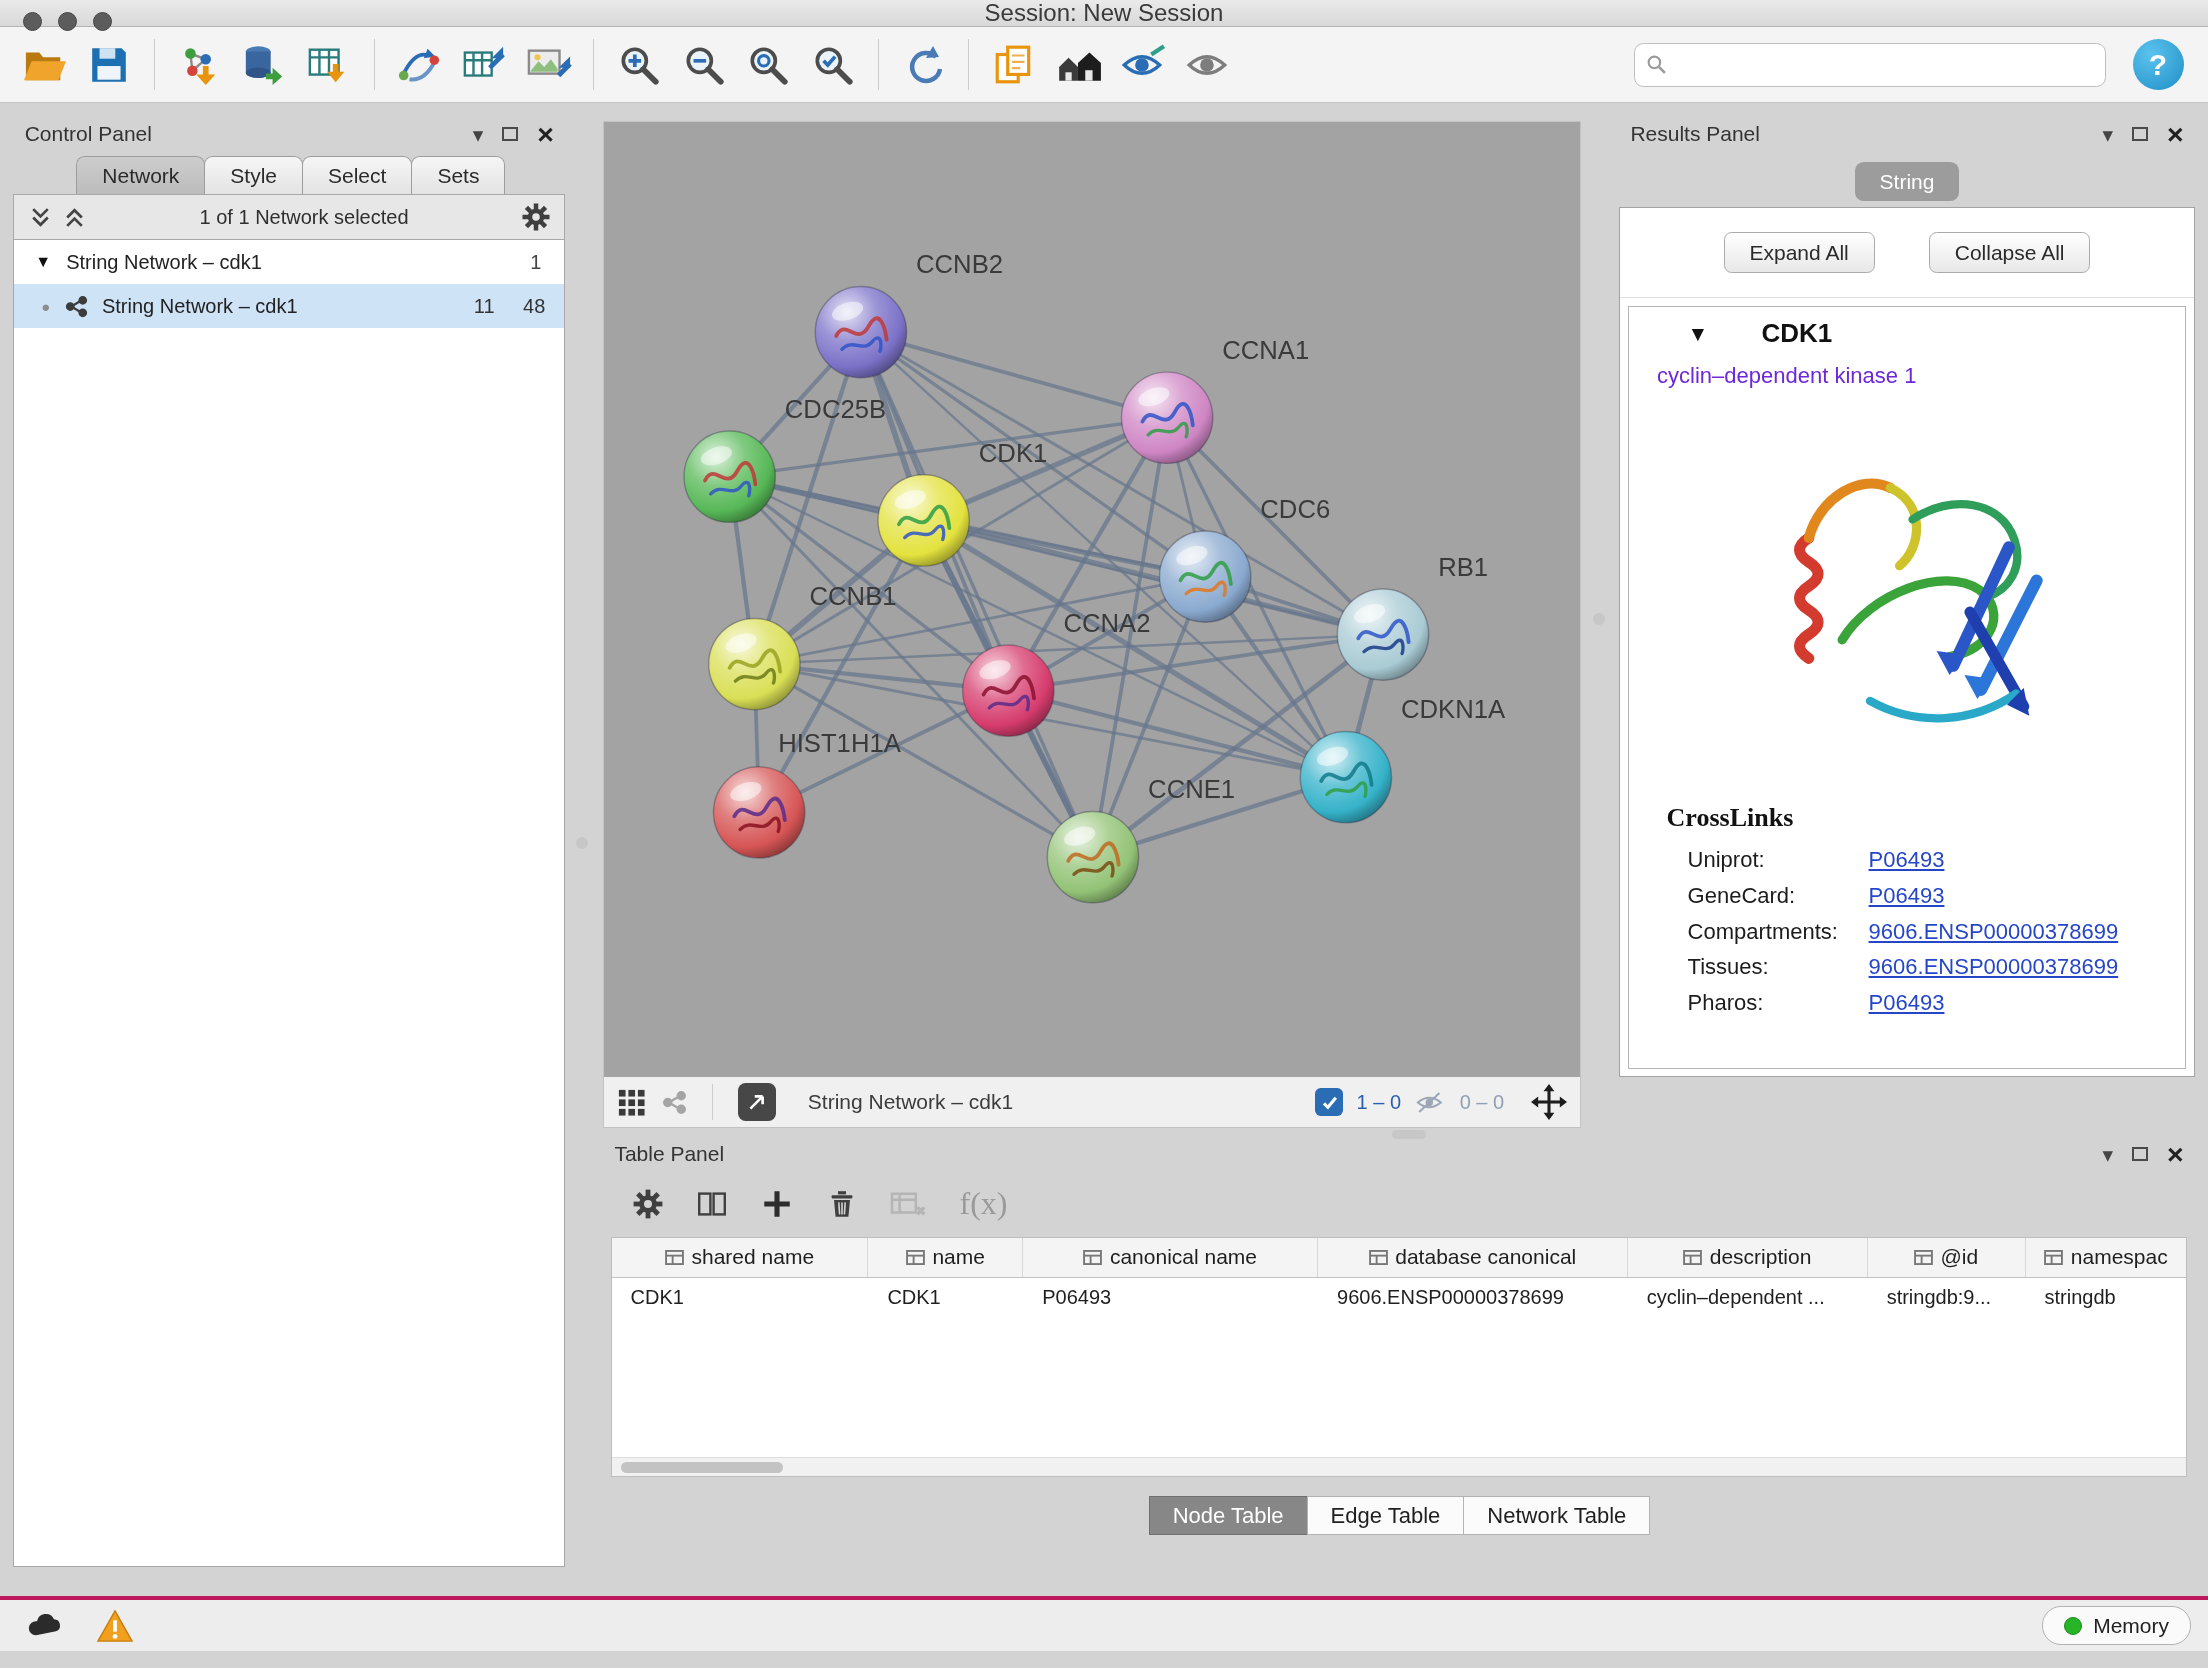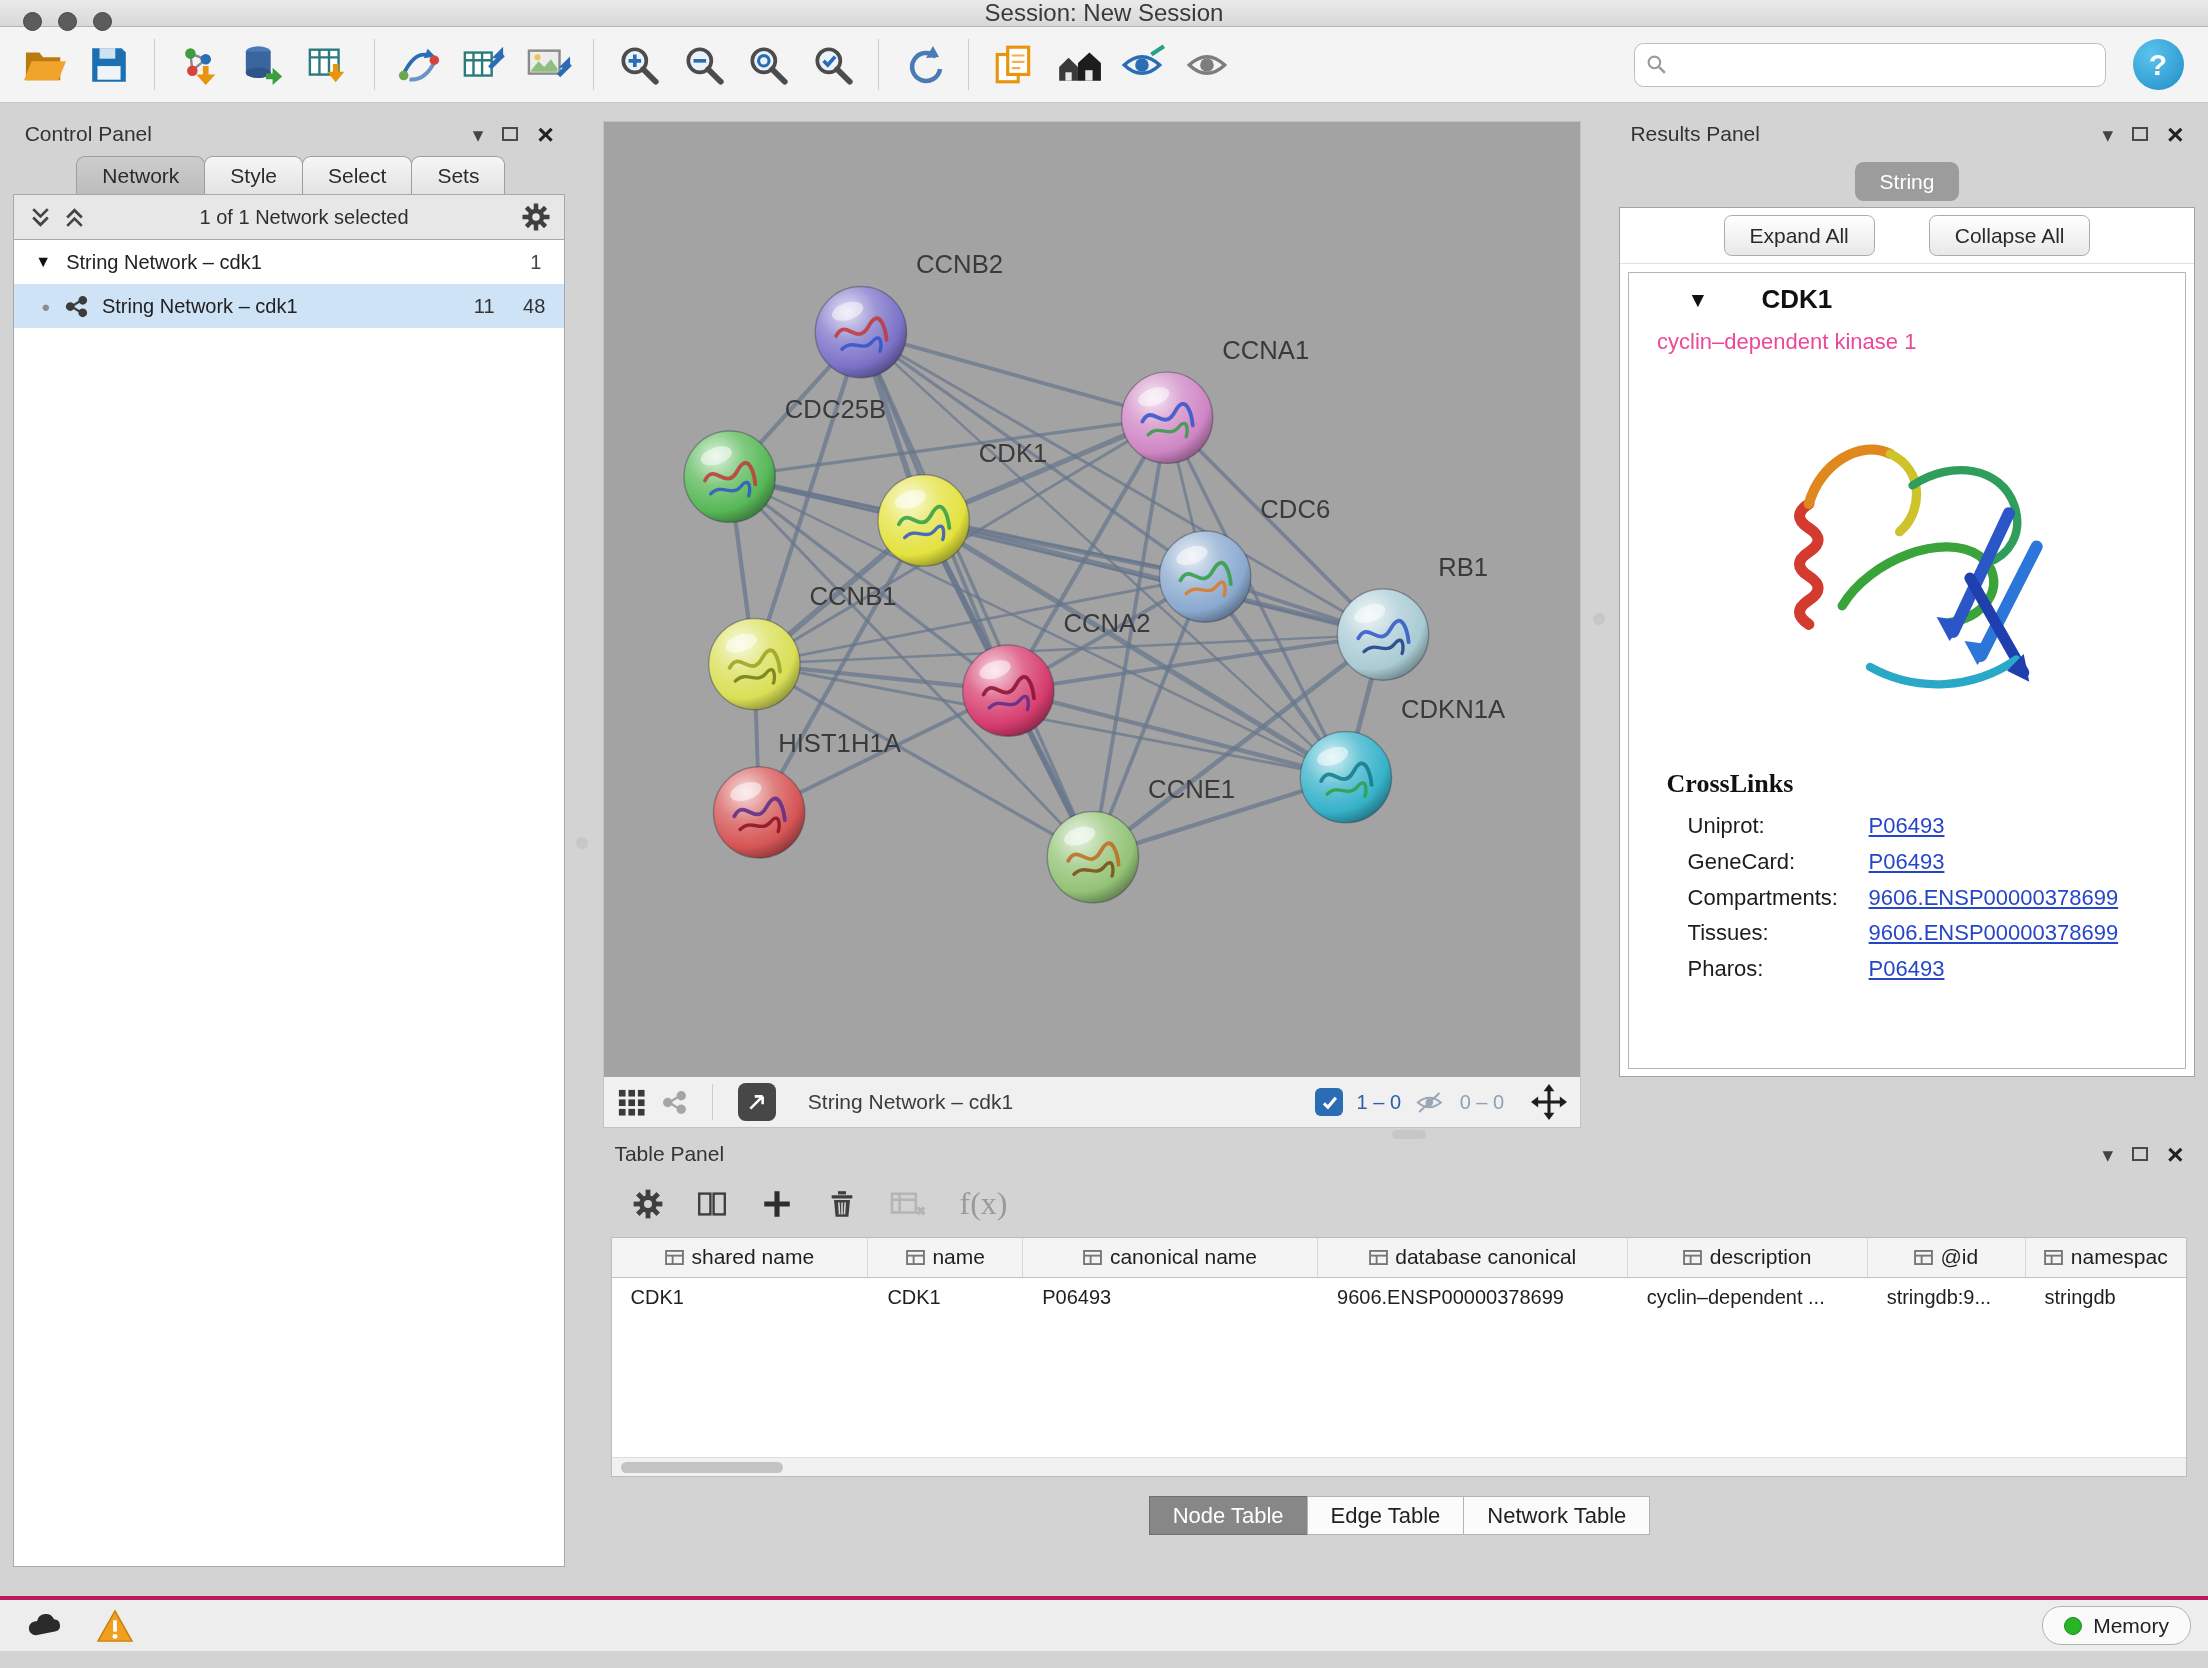--- a/index.html
+++ b/index.html
@@ -53,27 +53,27 @@
   .nt-count-sel{font-size:20px;color:#2a5fb0}
   .nt-count-hid{font-size:20px;color:#8fa0b5}
   .nt-darkbtn{width:38px;height:38px;border-radius:7.6px;background:#474747;display:flex;align-items:center;justify-content:center}
   .nt-checkbox{width:28.5px;height:28.5px;border-radius:5.7px;background:#2a6db5;display:flex;align-items:center;justify-content:center}
 
   
   .results-panel{position:absolute;left:1619px;top:13.3px;width:576px;height:961px;display:flex;flex-direction:column}
   .rp-badge-row{display:flex;justify-content:center;margin:10px 0 0}
   .rp-badge{background:#9c9c9c;color:#fff;font-size:21px;padding:7.6px 25px;border-radius:8.6px}
   .rp-box{flex:1;margin-top:5.7px;background:#fff;border:1px solid #a3a3a3;display:flex;flex-direction:column;overflow:hidden}
-  .rp-buttons{display:flex;justify-content:center;gap:54px;padding:7px 0;border-bottom:1px solid #e0e0e0}
+  .rp-buttons{display:flex;justify-content:center;gap:54px;padding:24px 0;border-bottom:1px solid #e0e0e0}
   .rp-btn{font-family:"Liberation Sans",sans-serif;font-size:21px;color:#2b2b2b;padding:7.6px 25px;border:1px solid #ababab;border-radius:7.6px;background:linear-gradient(#ffffff,#e8e8e8)}
   .rp-section{margin:7.6px;border:1px solid #b5b5b5;flex:1;overflow:hidden}
   .rp-sec-header{display:flex;align-items:center;gap:53px;padding:11.4px 0 9.5px 59px}
   .rp-sec-caret{font-size:21px;color:#111}
   .rp-gene{font-size:26px;font-weight:bold;color:#111}
-  .rp-desc{font-size:22px;color:#ec4899;padding:3.8px 0 9.5px 28.5px}
+  .rp-desc{font-size:22px;color:#6d28d9;padding:3.8px 0 9.5px 28.5px}
   .rp-image{display:flex;justify-content:center;padding:9.5px 0}
   .rp-cross-title{font-family:"Liberation Serif",serif;font-weight:bold;font-size:26px;color:#111;padding:15px 0 9.5px 38px}
   .rp-row{display:flex;align-items:center;padding:4.8px 0 4.8px 59px;font-family:Liberation Sans, sans-serif;font-size:22px}
   .rp-label{width:181px;color:#1c1c1c}
   .rp-link{color:#2646c8;text-decoration:underline}
 
   
   .table-panel{position:absolute;left:603px;top:1033px;width:1592px;height:458px}
   .tp-toolbar{height:63px;display:flex;align-items:center;gap:32px;padding-left:28.5px}
   .tp-fx{font-family:"Liberation Serif",serif;font-size:32px;color:#9a9a9a}

